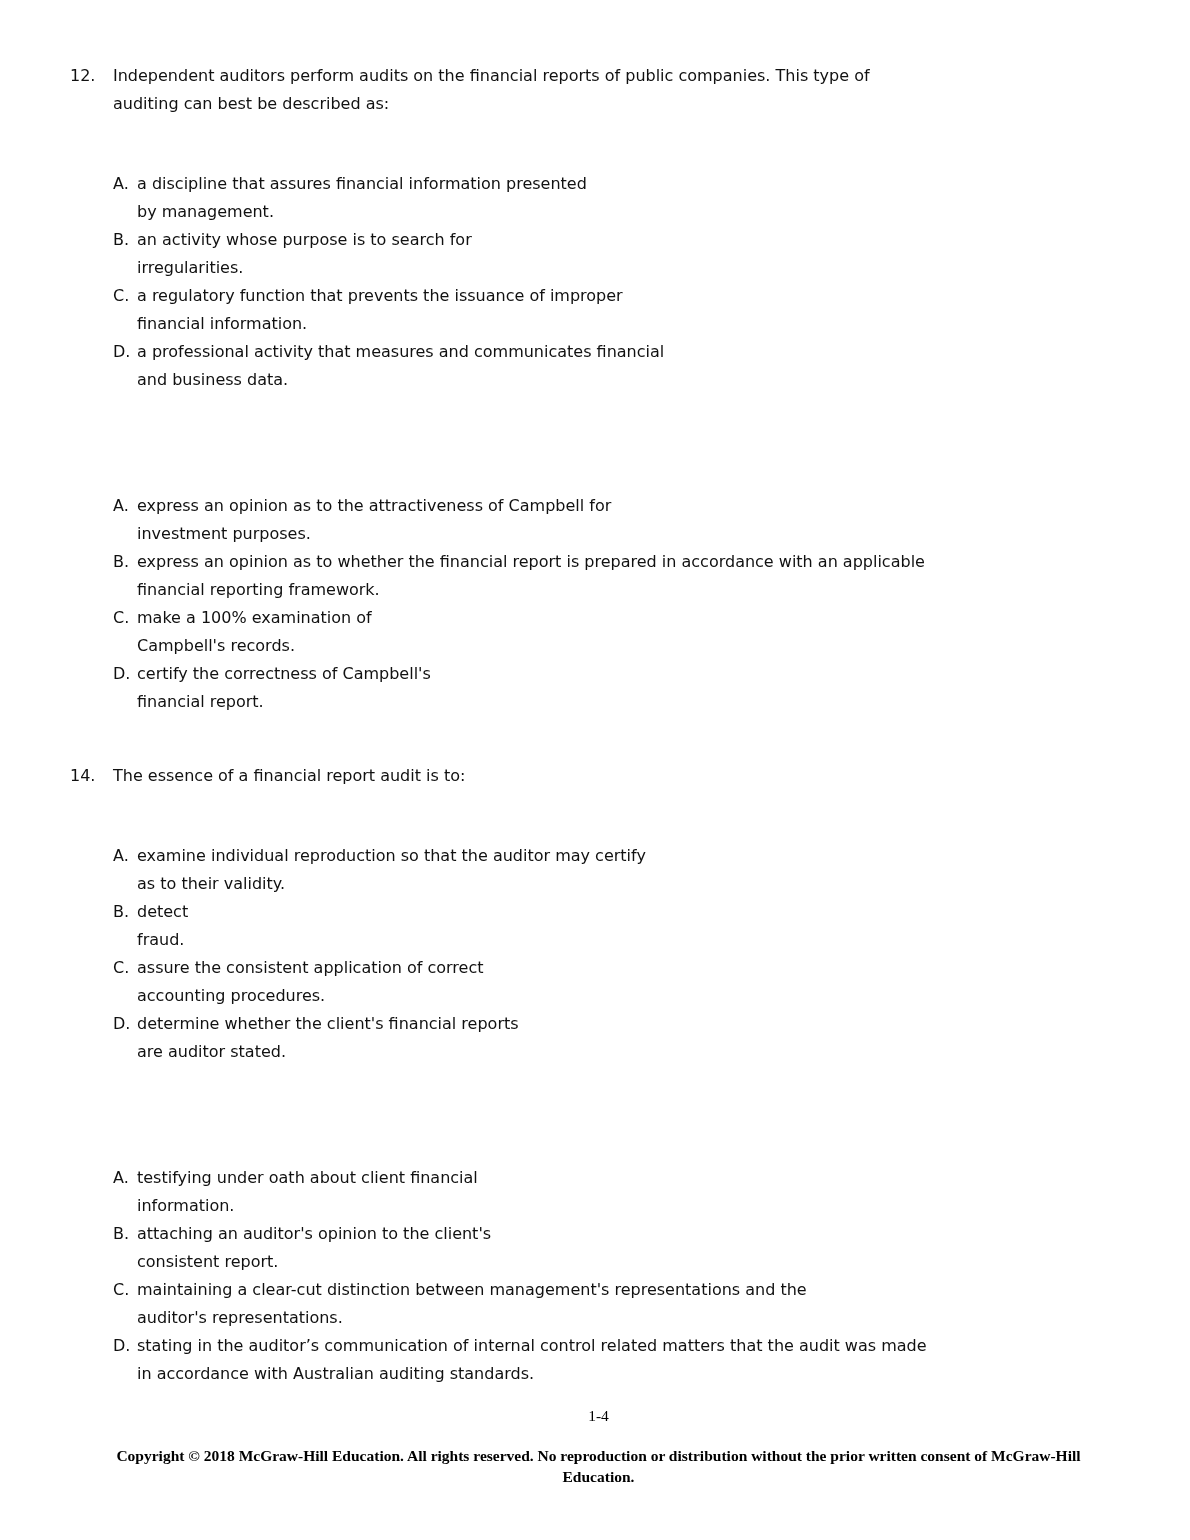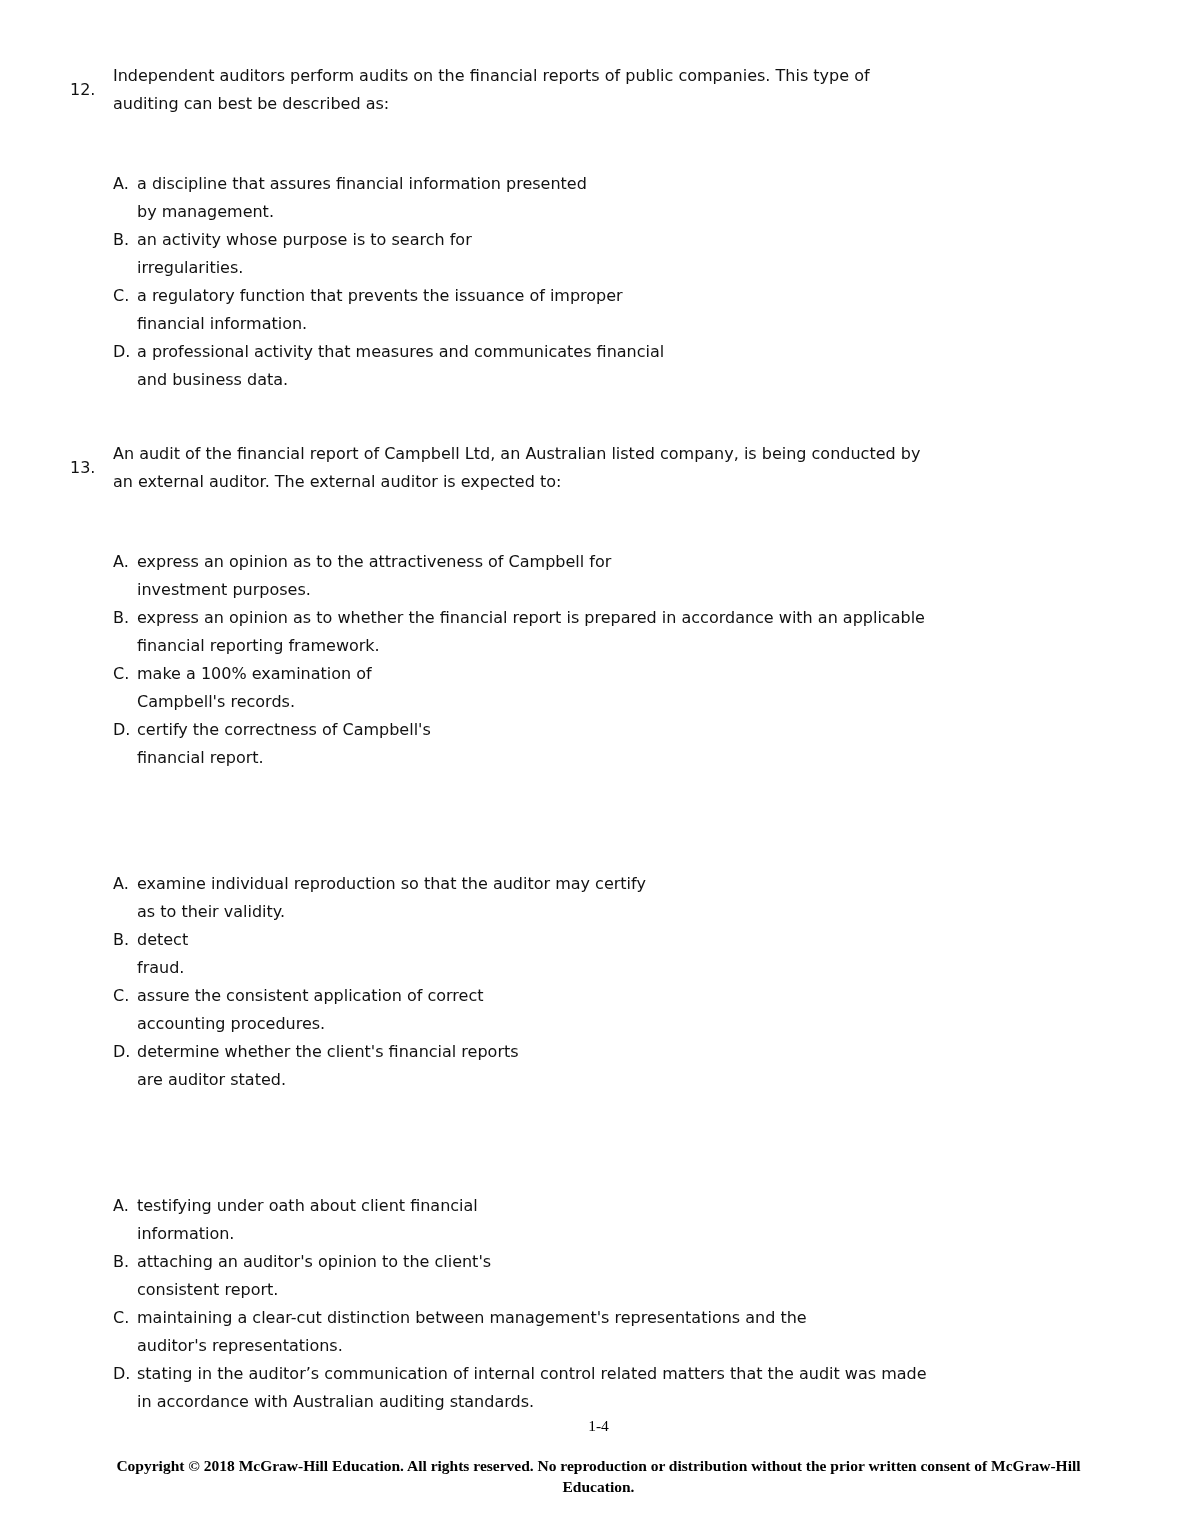--- a/index.html
+++ b/index.html
@@ -22,21 +22,21 @@
     overflow: hidden;
   }
   .question {
     margin-top: 46px;
   }
   .question:first-child {
     margin-top: 0;
   }
   .q-head {
     display: flex;
-    align-items: center;
+    align-items: flex-start;
   }
   .q-num {
     flex: 0 0 43px;
   }
   .q-stem {
     flex: 1;
     white-space: pre-line;
   }
   .options {
     margin: 52px 0 0 43px;
@@ -97,25 +97,20 @@
       </div>
       <div class="option">
         <span class="opt-letter">D.</span>
         <div class="opt-text">a professional activity that measures and communicates financial
 and business data.</div>
       </div>
     </div>
   </div>
 
   <div class="question">
-    <div class="q-head">
-      <span class="q-num">13.</span>
-      <div class="q-stem">An audit of the financial report of Campbell Ltd, an Australian listed company, is being conducted by
-an external auditor. The external auditor is expected to:</div>
-    </div>
     <div class="options">
       <div class="option">
         <span class="opt-letter">A.</span>
         <div class="opt-text">express an opinion as to the attractiveness of Campbell for
 investment purposes.</div>
       </div>
       <div class="option">
         <span class="opt-letter">B.</span>
         <div class="opt-text">express an opinion as to whether the financial report is prepared in accordance with an applicable
 financial reporting framework.</div>
@@ -127,20 +122,24 @@
       </div>
       <div class="option">
         <span class="opt-letter">D.</span>
         <div class="opt-text">certify the correctness of Campbell's
 financial report.</div>
       </div>
     </div>
   </div>
 
   <div class="question">
+    <div class="q-head">
+      <span class="q-num">14.</span>
+      <div class="q-stem">The essence of a financial report audit is to:</div>
+    </div>
     <div class="options">
       <div class="option">
         <span class="opt-letter">A.</span>
         <div class="opt-text">examine individual reproduction so that the auditor may certify
 as to their validity.</div>
       </div>
       <div class="option">
         <span class="opt-letter">B.</span>
         <div class="opt-text">detect
 fraud.</div>

